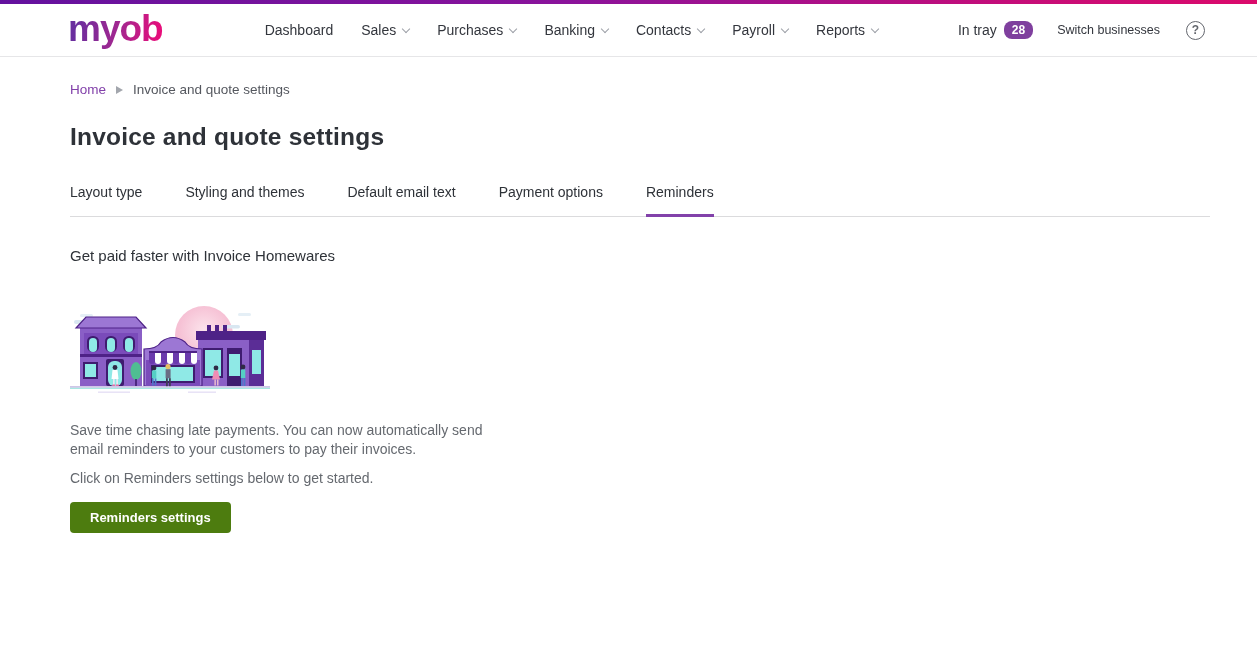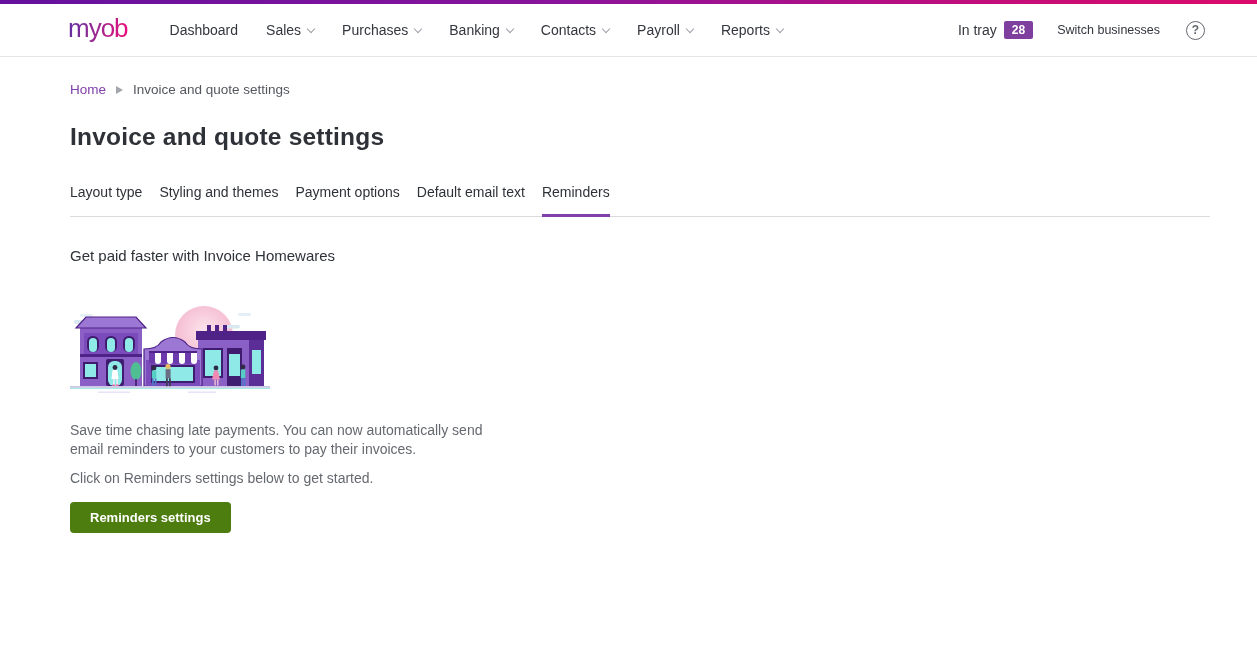--- a/index.html
+++ b/index.html
@@ -6,53 +6,53 @@
   html,body { width:1257px; height:671px; background:#ffffff; overflow:hidden;
     font-family:"Liberation Sans", sans-serif; }
 
   
   .grad-strip { height:4px; width:100%;
     background:linear-gradient(90deg,#63119E 0%,#8A139B 45%,#C40D79 80%,#DB0A6B 100%); }
 
   
   .nav-bar { height:53px; background:#fff; border-bottom:1px solid #E6E6E8;
     display:flex; align-items:center; padding:0 52px 0 68px; }
-  .logo { font-size:26px; font-weight:normal; letter-spacing:-1px; cursor:pointer;
+  .logo { font-size:37px; font-weight:bold; letter-spacing:-1px; cursor:pointer;
     background:linear-gradient(100deg,#6A2E9E 10%,#A5268F 55%,#E80D7A 95%);
     -webkit-background-clip:text; background-clip:text; color:transparent;
-    margin-right:42px; line-height:1; padding-bottom:4px; }
+    margin-right:102px; line-height:1; padding-bottom:4px; }
   nav.main-nav { display:flex; align-items:center; gap:28px; }
   .nav-item { display:flex; align-items:center; font-size:14px; color:#33363D;
     text-decoration:none; cursor:pointer; white-space:nowrap;justify-content:flex-end; }
   .chev { width:6px; height:6px; border-right:1.4px solid #9DA0A8; border-bottom:1.4px solid #9DA0A8;
     transform:rotate(45deg); display:inline-block; margin:-3px 0 0 7px; }
   .nav-right { display:flex; align-items:center; margin-left:auto; height:100%; }
   .badge { background:#7F3F9E; color:#fff; font-size:12px; font-weight:bold;
-    border-radius:2px; padding:3px 8px; margin-left:7px; line-height:1; }
+    border-radius:8px; padding:3px 8px; margin-left:7px; line-height:1; }
   .switch { font-size:12.5px; color:#33363D; margin-left:24px; cursor:pointer; text-decoration:none; }
   .business { display:flex; align-items:center; font-size:13.5px; color:#33363D; cursor:pointer;
     text-decoration:none; margin-left:26px; height:100%; border-bottom:3px solid #8241AA;
     padding:0 2px; }
   .help { margin-left:26px; cursor:pointer; text-decoration:none; }
   .help-circle { width:19px; height:19px; border:1.6px solid #63666D; border-radius:50%;
     display:flex; align-items:center; justify-content:center; font-size:12px; font-weight:bold;
     color:#63666D; }
 
   
   main { padding:0 47px 0 70px; }
   .breadcrumb { display:flex; align-items:center; gap:10px; margin-top:25px; font-size:13.5px; }
   .crumb-home { color:#8241AA; cursor:pointer; text-decoration:none; }
   .crumb-arrow { width:0; height:0; border-left:7px solid #A3A6AD;
     border-top:4.5px solid transparent; border-bottom:4.5px solid transparent; }
   .crumb-current { color:#54575E; }
 
   .page-title { margin-top:26px; font-size:24.5px; font-weight:600; color:#2E3238;
     letter-spacing:0.2px; }
 
-  .tabs { display:flex; gap:17px; margin-top:33px; border-bottom:1px solid #DBDBDD; }
+  .tabs { display:flex; gap:43px; margin-top:33px; border-bottom:1px solid #DBDBDD; }
   .tab { font-size:14px; color:#2E3238; padding:0 0 14px 0; cursor:pointer; white-space:nowrap;
     border-bottom:3px solid transparent; margin-bottom:-1px; text-decoration:none; }
   .tab.active { border-bottom-color:#8241AA;text-align:right; }
 
   .section-heading { margin-top:30px; font-size:15px; color:#2E3238; }
 
   .illustration { margin-top:34px; width:200px; height:96px; }
 
   .para { margin-top:23px; font-size:14px; line-height:19px; color:#65696F; max-width:418px; }
   .para2 { margin-top:10px; font-size:14px; line-height:19px; color:#65696F; }
@@ -115,22 +115,22 @@
     <a class="crumb-home">Home</a>
     <span class="crumb-arrow"></span>
     <span class="crumb-current">Invoice and quote settings</span>
   </div>
 
   <h1 class="page-title">Invoice and quote settings</h1>
 
   <div class="tabs">
     <a class="tab">Layout type</a>
     <a class="tab">Styling and themes</a>
+    <a class="tab">Default email text</a>
     <a class="tab">Payment options</a>
-    <a class="tab">Default email text</a>
     <a class="tab active">Reminders</a>
   </div>
 
   <div class="section-heading">Get paid faster with Invoice Homewares</div>
 
   <svg class="illustration" viewBox="0 0 200 96" xmlns="http://www.w3.org/2000/svg">
     <defs>
       <radialGradient id="sunGrad" cx="50%" cy="42%" r="60%">
         <stop offset="0%" stop-color="#FBDDE7"></stop>
         <stop offset="70%" stop-color="#F4B3CB"></stop>

